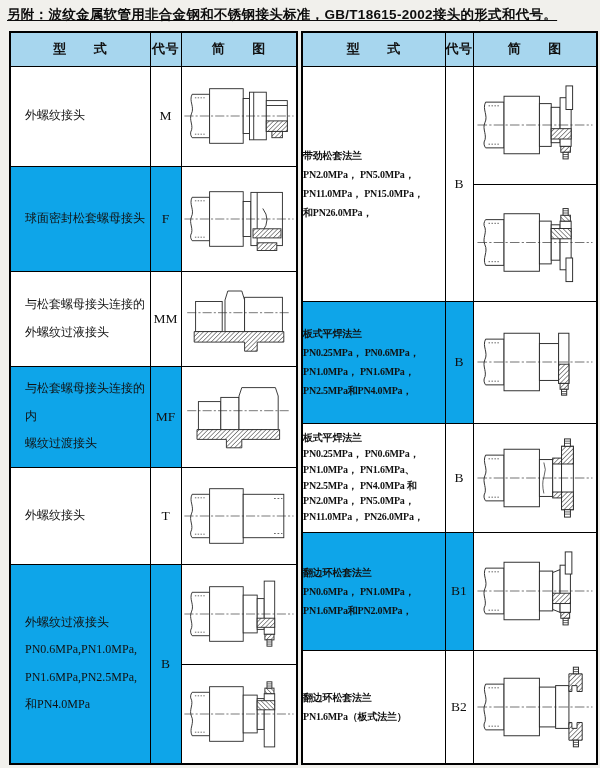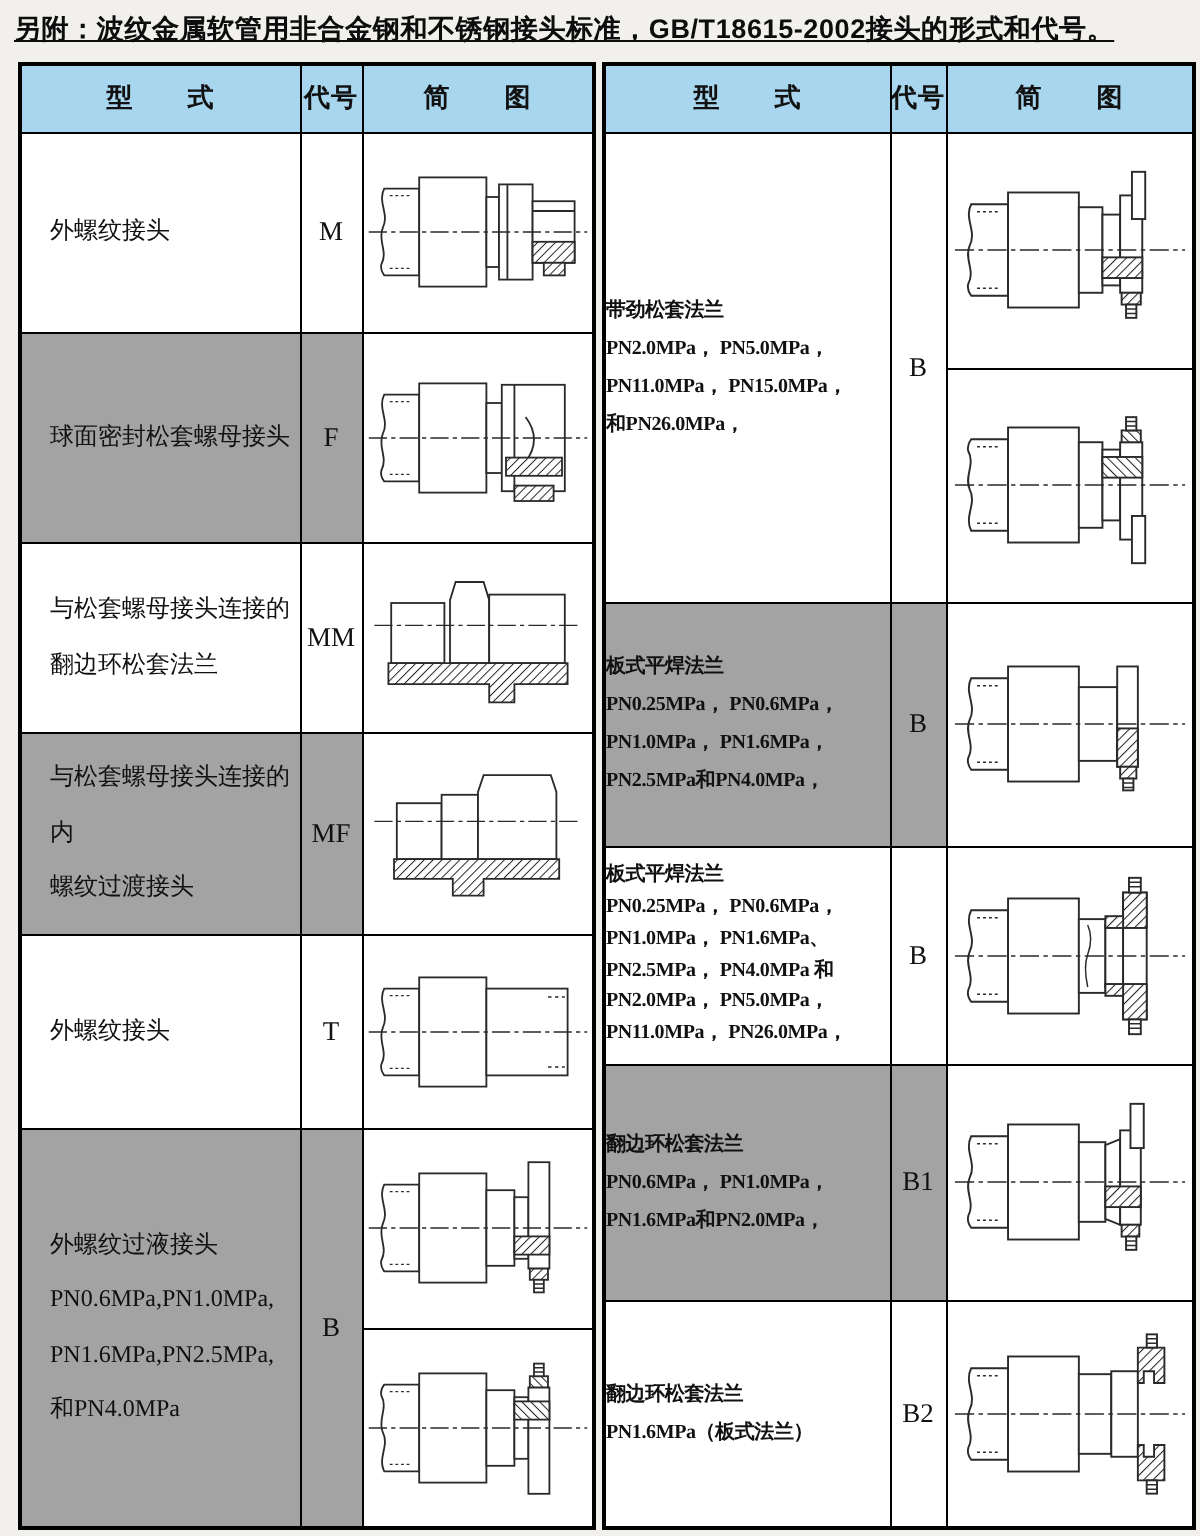--- a/index.html
+++ b/index.html
@@ -23,21 +23,21 @@
     background:#a7d6ee;height:32px;font-weight:bold;font-size:13px;
     text-align:center;letter-spacing:.5px;
   }
   td.type{
     white-space:pre-line;vertical-align:middle;text-align:left;
     padding-left:14px;font-size:12px;line-height:2.3;
   }
   .rt td.type{font-size:10px;line-height:1.9;padding-left:0;letter-spacing:-.2px;font-weight:bold;}
   .rt tr.tight td.type{line-height:1.58;}
   td.code{text-align:center;vertical-align:middle;font-size:13.5px;}
-  td.y{background:#a3a3a3;}
+  td.y{background:#0ea5e9;}
   td.dg{text-align:center;vertical-align:middle;background:#fff;}
   td.dg svg{vertical-align:middle;}
   .defs{position:absolute;width:0;height:0;overflow:hidden;}
 </style>
 </head>
 <body>
 
 <svg class="defs" width="0" height="0" aria-hidden="true">
   <defs>
     <pattern id="hatch" patternUnits="userSpaceOnUse" width="4.5" height="4.5" patternTransform="rotate(45)">
@@ -221,21 +221,21 @@
       <td class="type y">球面密封松套螺母接头</td>
       <td class="code y">F</td>
       <td class="dg">
         <svg viewBox="0 0 160 110" width="112" height="96">
               <use href="#d-f"></use>
             </svg>
       </td>
     </tr>
     <tr style="height:95px">
       <td class="type">与松套螺母接头连接的
-翻边环松套法兰</td>
+外螺纹过液接头</td>
       <td class="code">MM</td>
       <td class="dg">
         <svg viewBox="0 0 160 110" width="112" height="88">
               <use href="#d-mm"></use>
             </svg>
       </td>
     </tr>
     <tr style="height:101px">
       <td class="type y">与松套螺母接头连接的内
 螺纹过渡接头</td>

